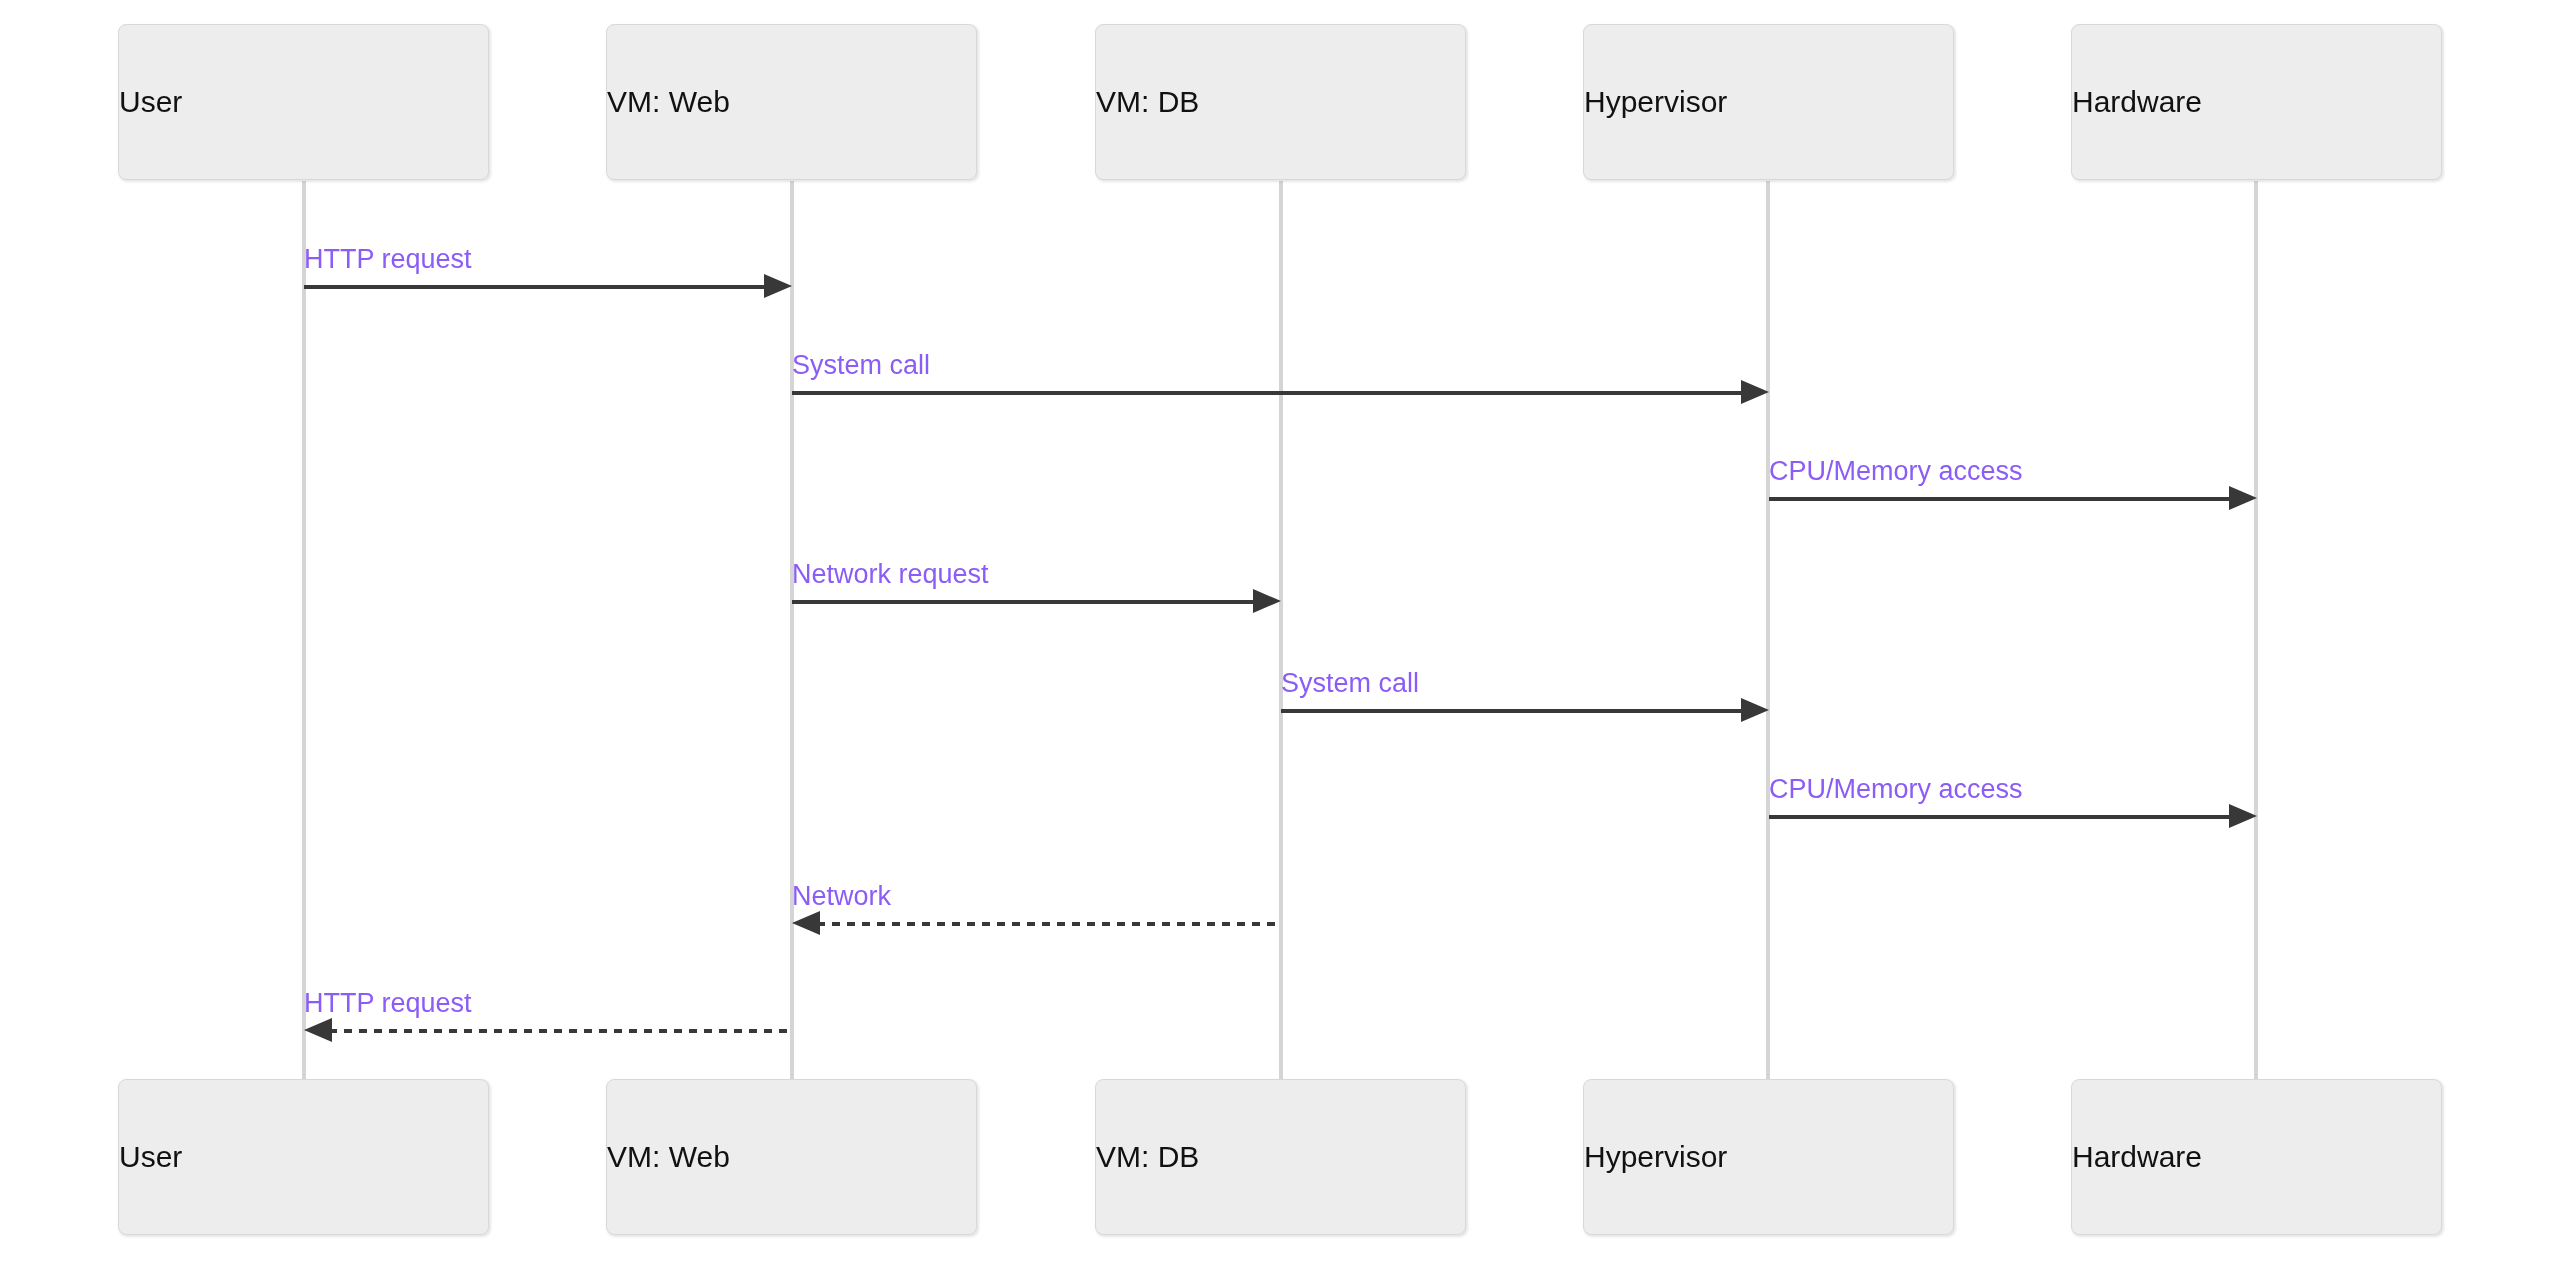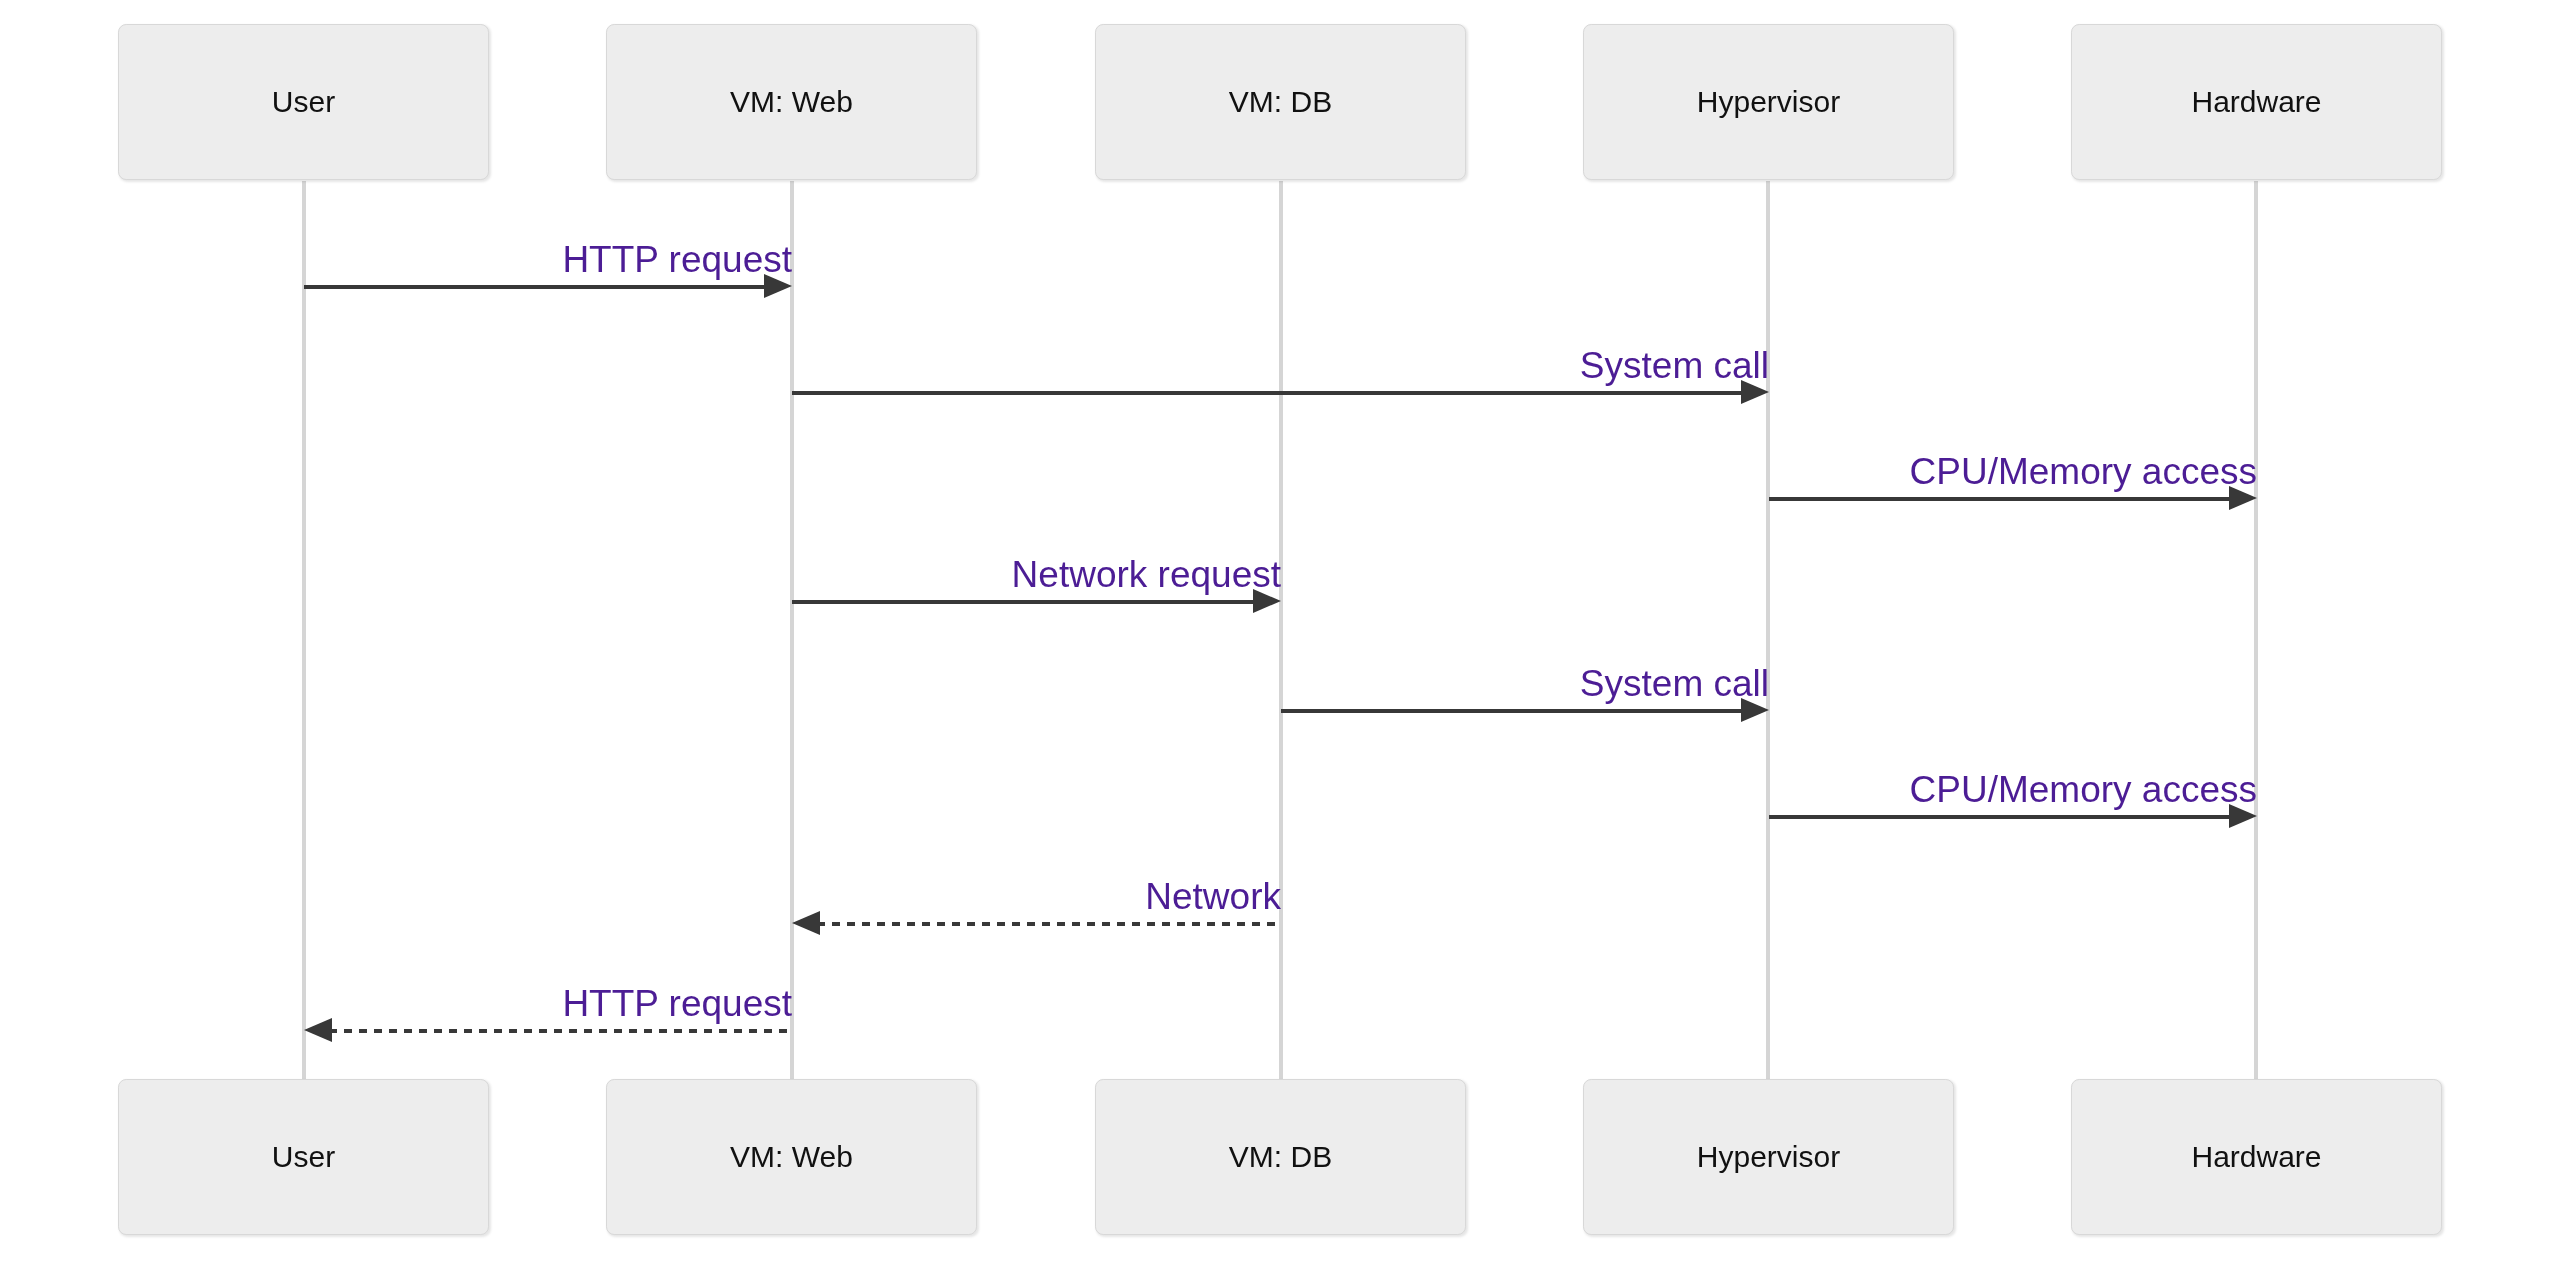--- a/index.html
+++ b/index.html
@@ -19,21 +19,20 @@
   .actor {
     position: absolute;
     width: 371px;
     height: 156px;
     background: #ededed;
     border: 1.6px solid #d8d8d8;
     border-radius: 8.2px;
     box-sizing: border-box;
     display: flex;
     align-items: center;
-    justify-content: center;
     box-shadow: 1.6px 1.6px 2.5px rgba(0,0,0,0.10);
   }
   .actor span {
     font-size: 30px;
     color: #111111;
     white-space: nowrap;
   }
   .actor.row-top    { top: 24px; }
   .actor.row-bottom { top: 1079px; }
   
@@ -44,23 +43,23 @@
     height: 899px;
     background: #d5d5d5;
   }
   
   .message { position: absolute; height: 67px; }
   .msg-label {
     position: absolute;
     left: 0; right: 0; top: 3.3px;
     height: 39px;
     line-height: 39px;
-    text-align: right;
-    font-size: 37px;
-    color: #4c1d95;
+    text-align: left;
+    font-size: 27px;
+    color: #8b5cf6;
     white-space: nowrap;
   }
   .msg-line {
     position: absolute;
     top: 48px;
     height: 4.1px;
   }
   .msg-line.solid  { background: #383838; }
   .msg-line.dashed {
     background: repeating-linear-gradient(to right, #383838 0 8.2px, transparent 8.2px 15px);

